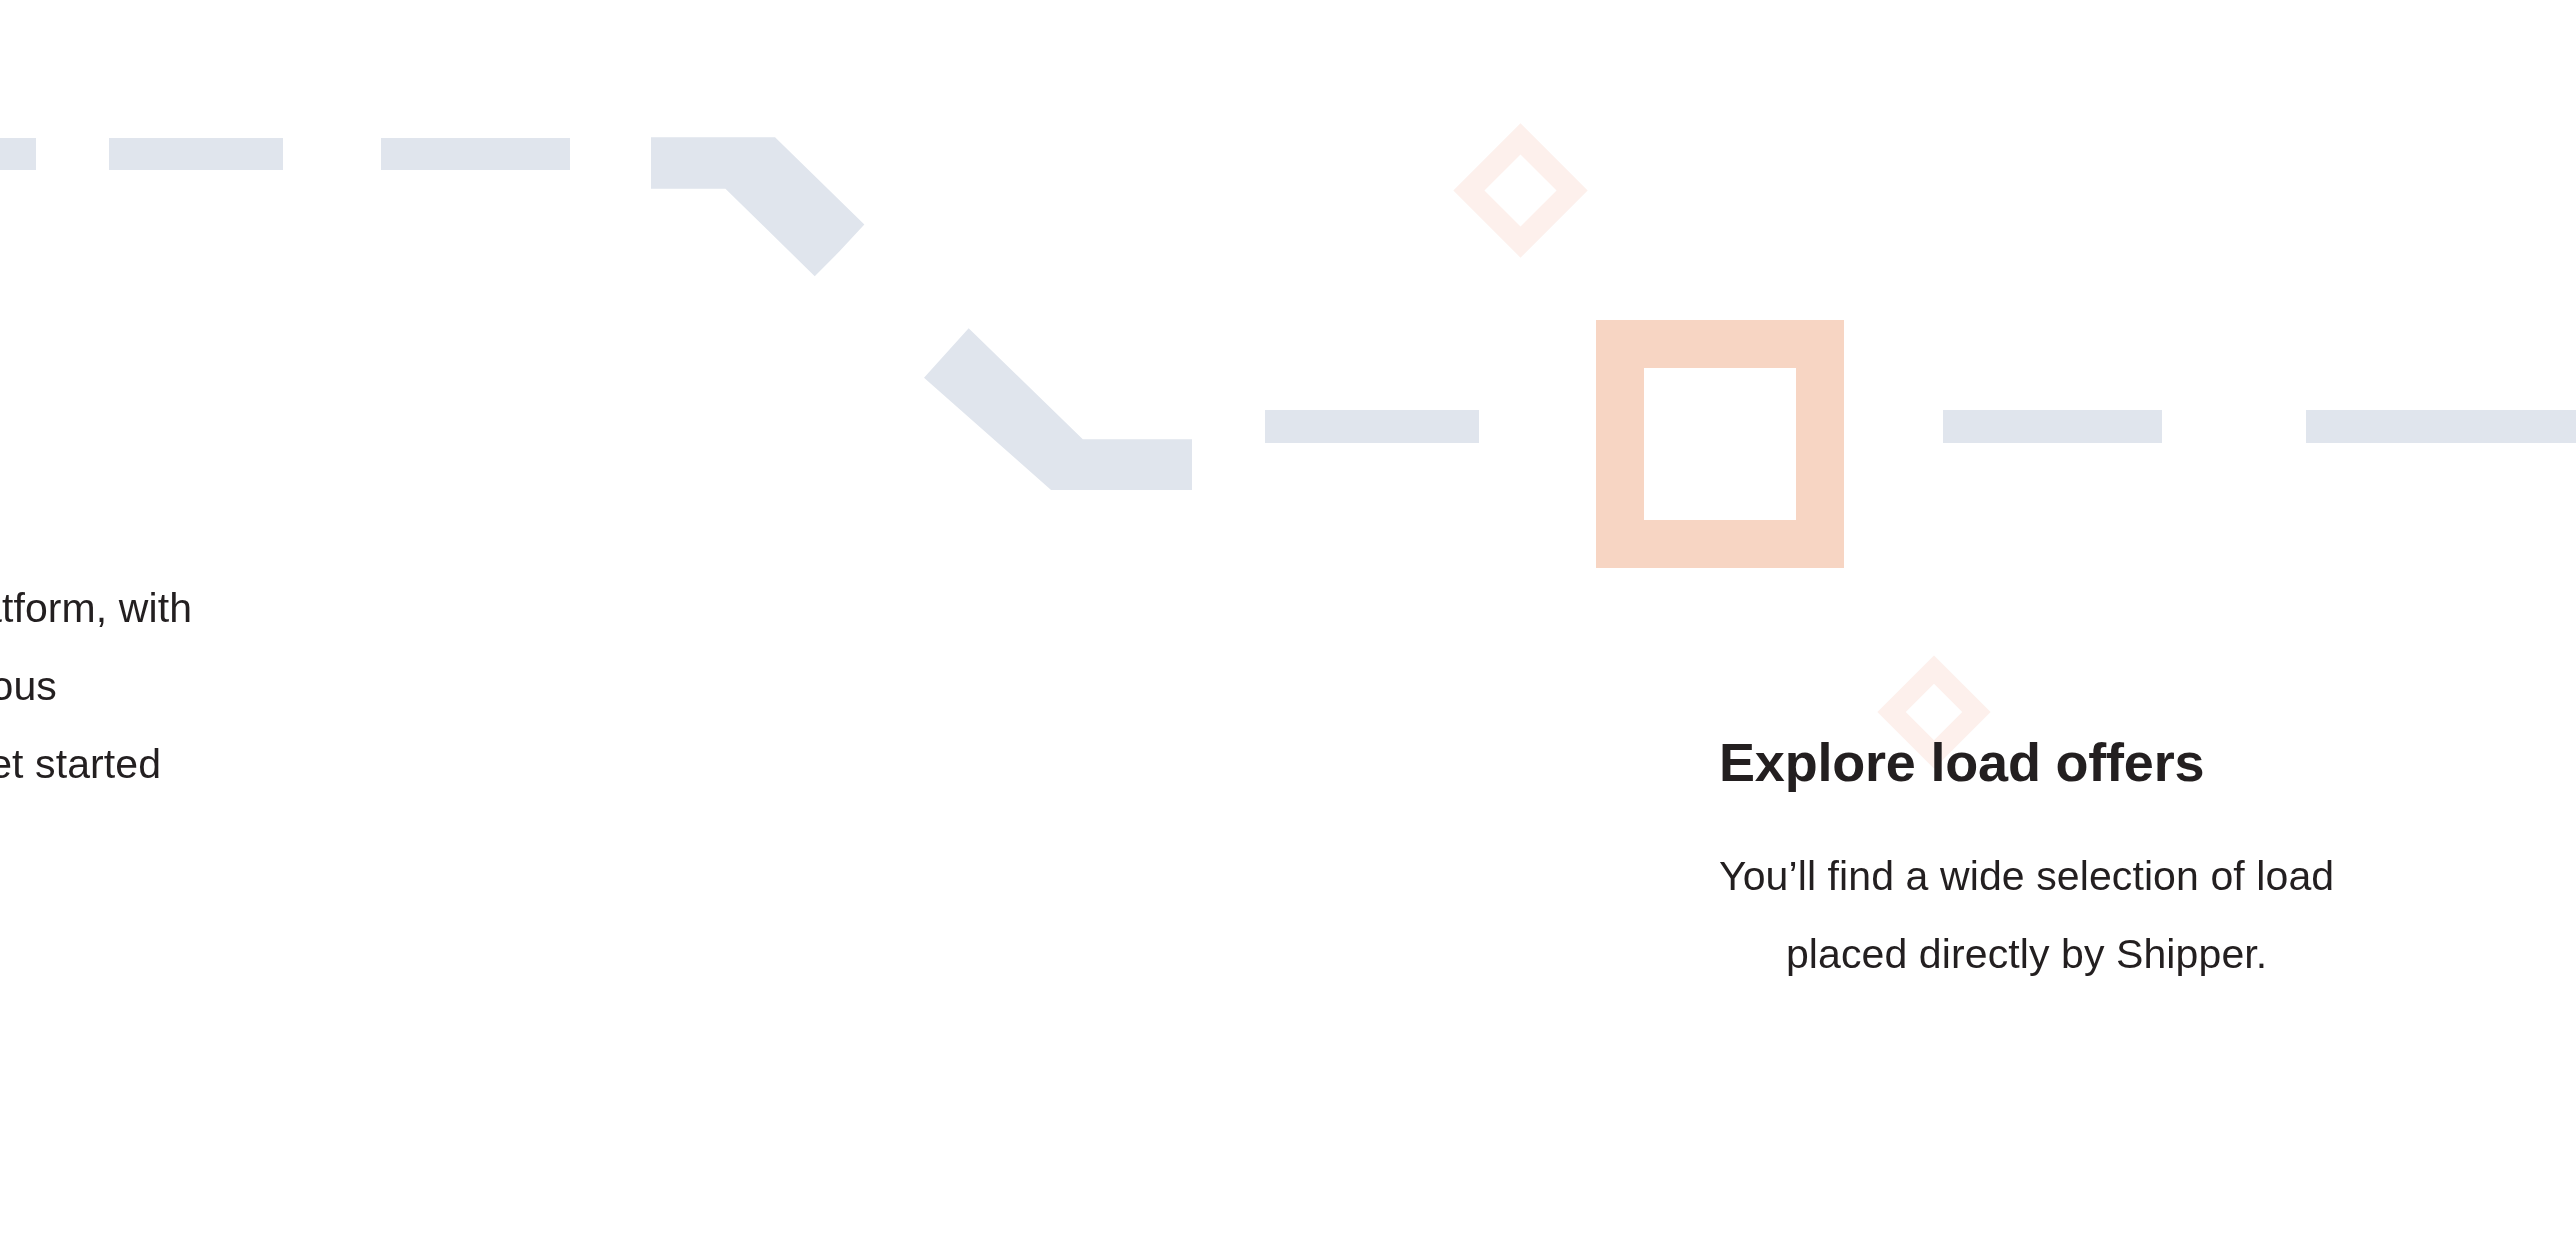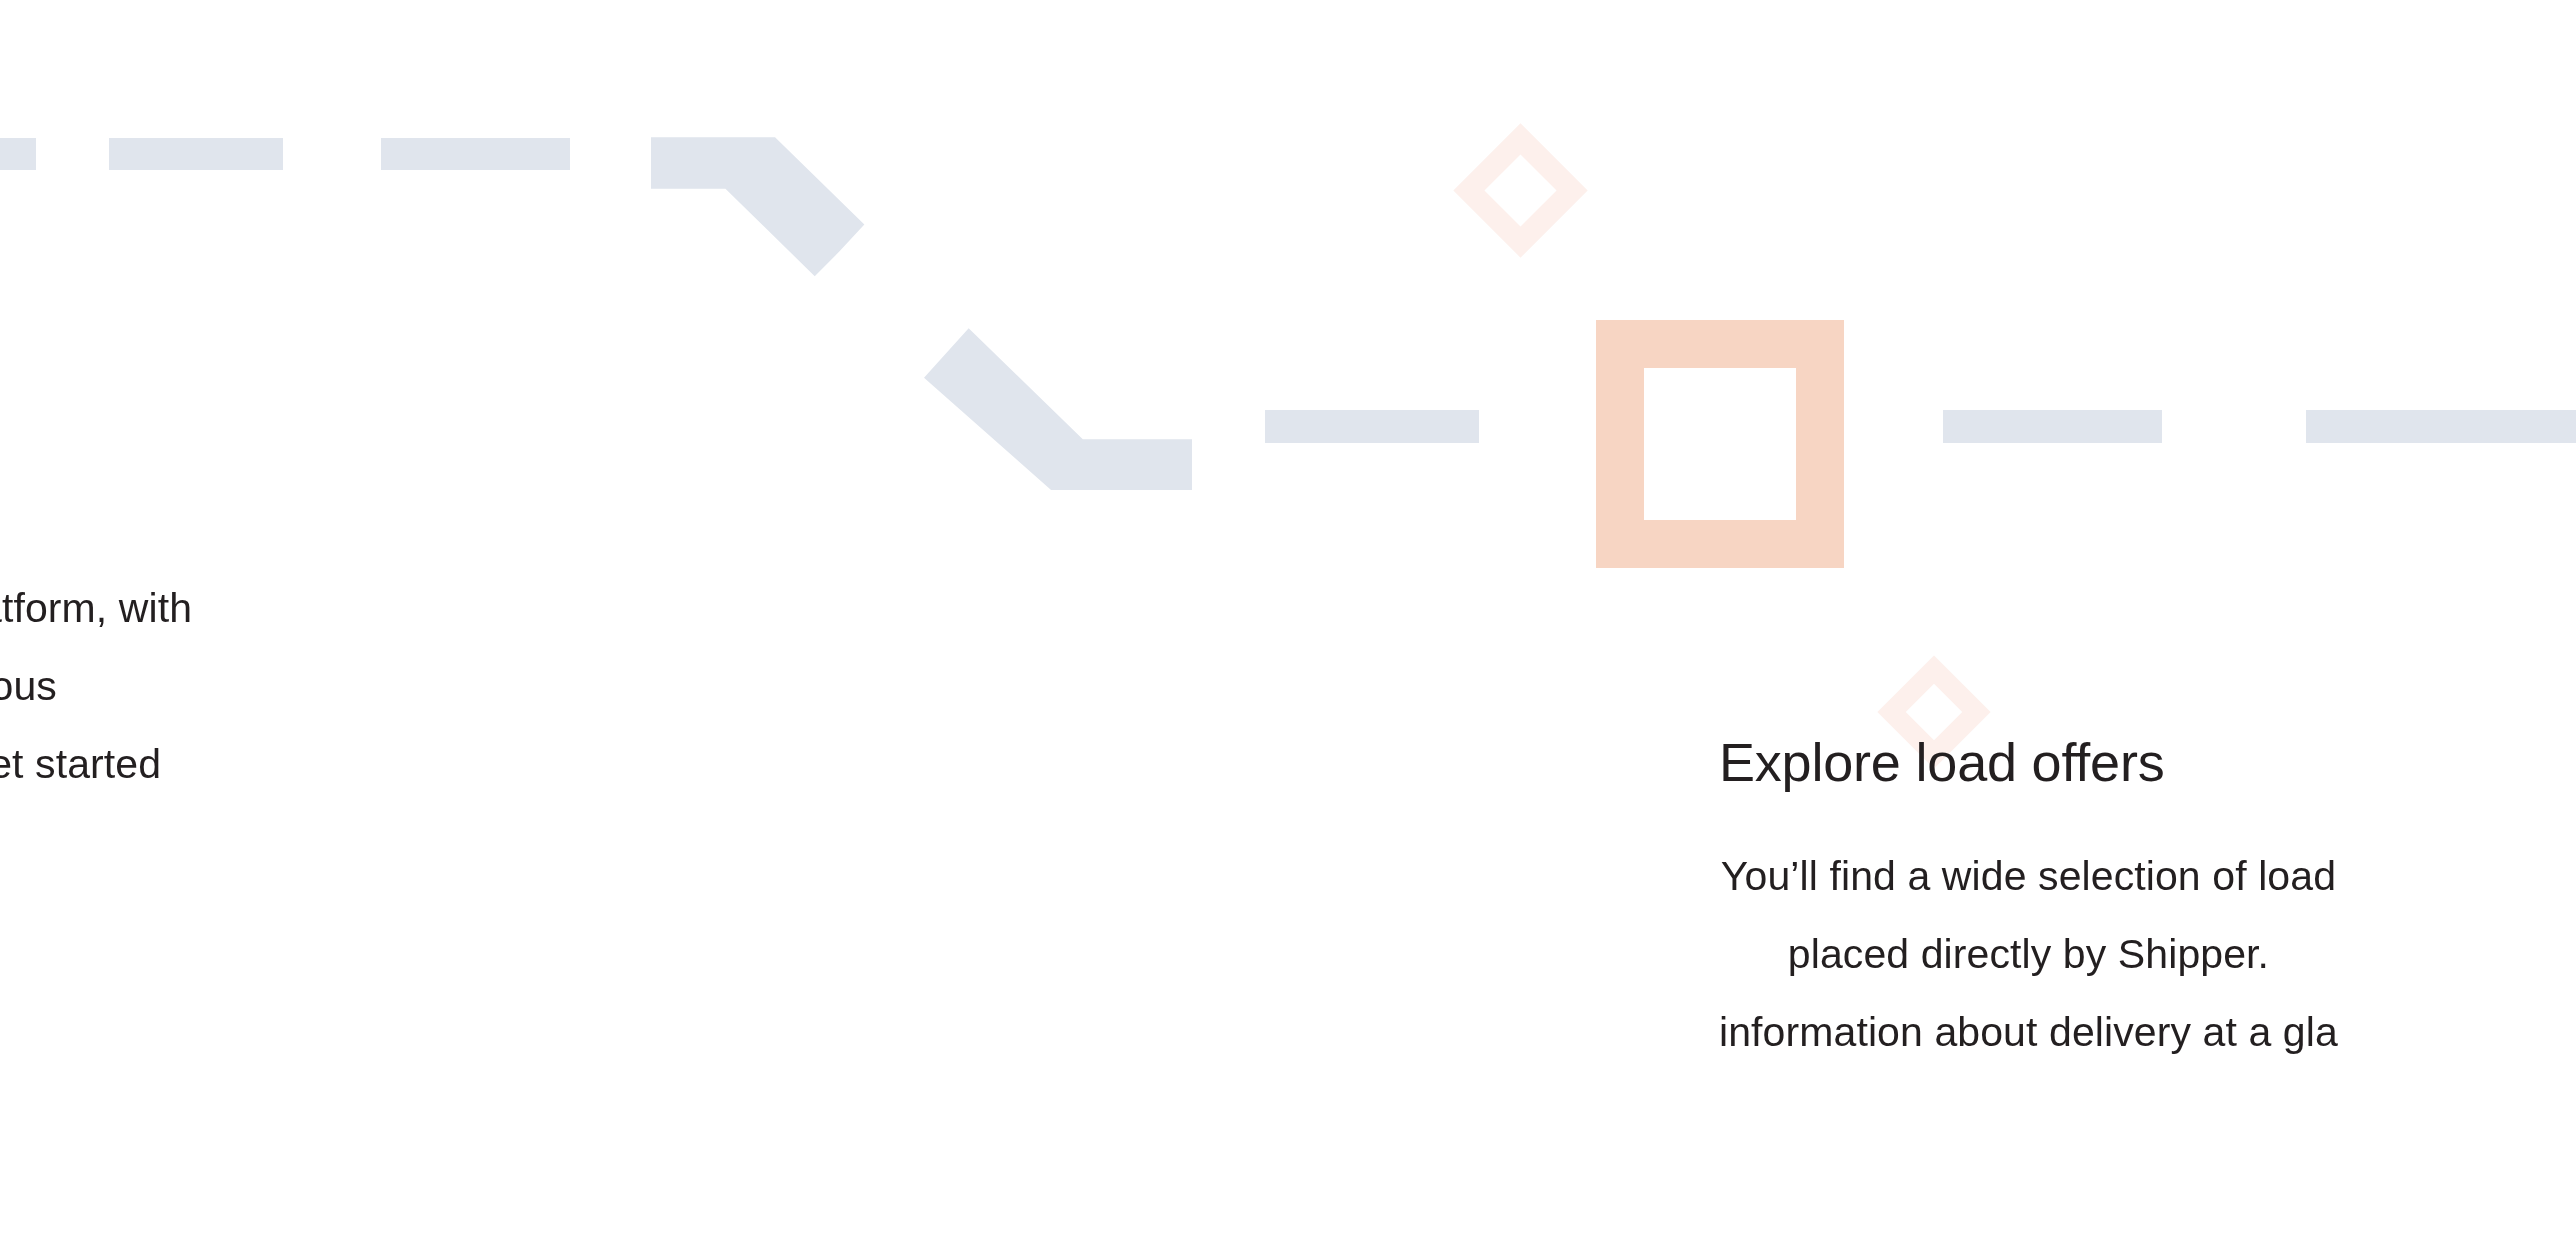--- a/index.html
+++ b/index.html
@@ -71,21 +71,21 @@
     letter-spacing: 0.1px;
     color: #231f20;
     white-space: nowrap;
   }
 
   .body-copy .line { display: block; }
 
   .section-heading {
     font-size: 54px;
     line-height: 62px;
-    font-weight: 400;
+    font-weight: 700;
     color: #231f20;
     white-space: nowrap;
     letter-spacing: -0.2px;
   }
 
   
   #left-copy {
     left: -328px;
     top: 569px;
   }
@@ -149,18 +149,17 @@
     </div>
   </div>
 
   <div class="text-block" id="right-column">
 
     <h2 class="section-heading" id="right-heading">Explore load offers</h2>
 
     <div class="body-copy" id="right-copy">
       <span class="line">You’ll find a wide selection of load</span>
       <span class="line">placed directly by Shipper.</span>
-      <span class="line">information about delivery at a gla</span>
     </div>
   </div>
 
 </div>
 
 
 </body></html>

